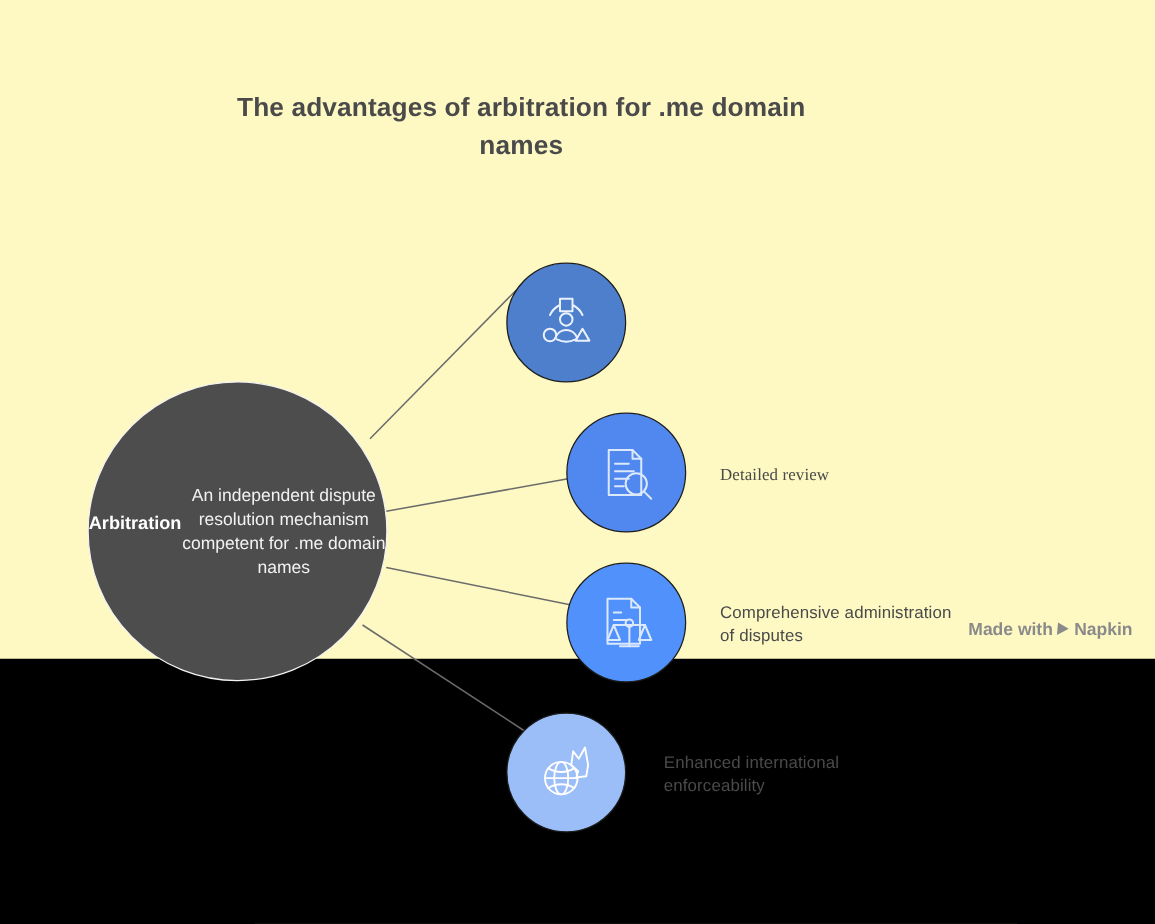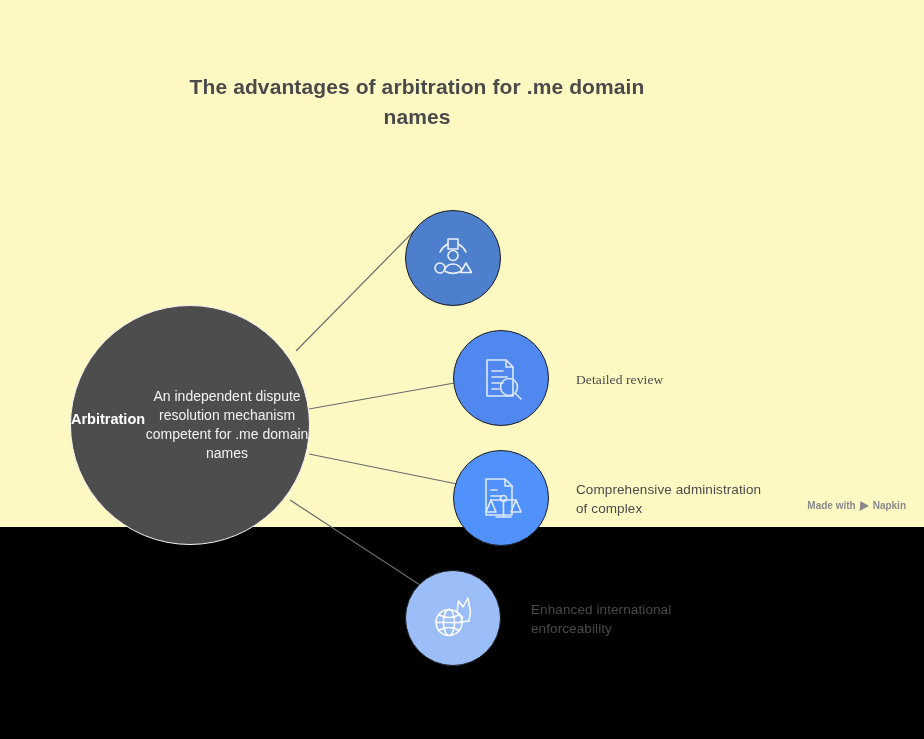--- a/index.html
+++ b/index.html
@@ -91,21 +91,21 @@
     letter-spacing: 0.1px;
   }
   .watermark {
     position: absolute;
     right: 18px;
     bottom: 16px;
     display: flex;
     align-items: center;
     gap: 4px;
     color: #8a8a8a;
-    font-size: 10px;
+    font-size: 14px;
     font-weight: bold;
   }
   .watermark .np-logo {
     display: inline-block;
     width: 0; height: 0;
     border-left: 9px solid #8a8a8a;
     border-top: 5px solid transparent;
     border-bottom: 5px solid transparent;
     transform: skewX(-5deg);
   }
@@ -169,21 +169,21 @@
         <line x1="18" y1="26" x2="28" y2="26"></line>
         <circle cx="30.5" cy="28.5" r="3"></circle>
         <line x1="30.5" y1="31.5" x2="30.5" y2="47"></line>
         <line x1="23" y1="47" x2="38" y2="47"></line>
         <line x1="18" y1="30" x2="43" y2="30"></line>
         <path d="M18 30 L13 42 H23 Z"></path>
         <path d="M43 30 L38 42 H48 Z"></path>
       </svg>
     </span>
   </div>
-  <div class="node-label" style="left:576px; top:480px; width:200px;">Comprehensive administration of complex</div>
+  <div class="node-label" style="left:576px; top:480px; width:200px;">Comprehensive administration of disputes</div>
 
   <div class="node" style="left:405px; top:570px; background:#9bbdf8;">
     <span>
       <svg width="56" height="56" viewBox="0 0 56 56" fill="none" stroke="#ffffff" stroke-width="1.5" stroke-linecap="round" stroke-linejoin="round">
         <path d="M32 22 L33.5 11 L38 17 L43 8 L45.5 22 L44 31 L36 32 L37.5 27 Z"></path>
         <circle cx="24" cy="32.5" r="13"></circle>
         <ellipse cx="24" cy="32.5" rx="5.6" ry="13"></ellipse>
         <line x1="11" y1="32.5" x2="37" y2="32.5"></line>
         <path d="M13.6 24.5 A19 19 0 0 0 34.4 24.5"></path>
         <path d="M13.6 40.5 A19 19 0 0 1 34.4 40.5"></path>

